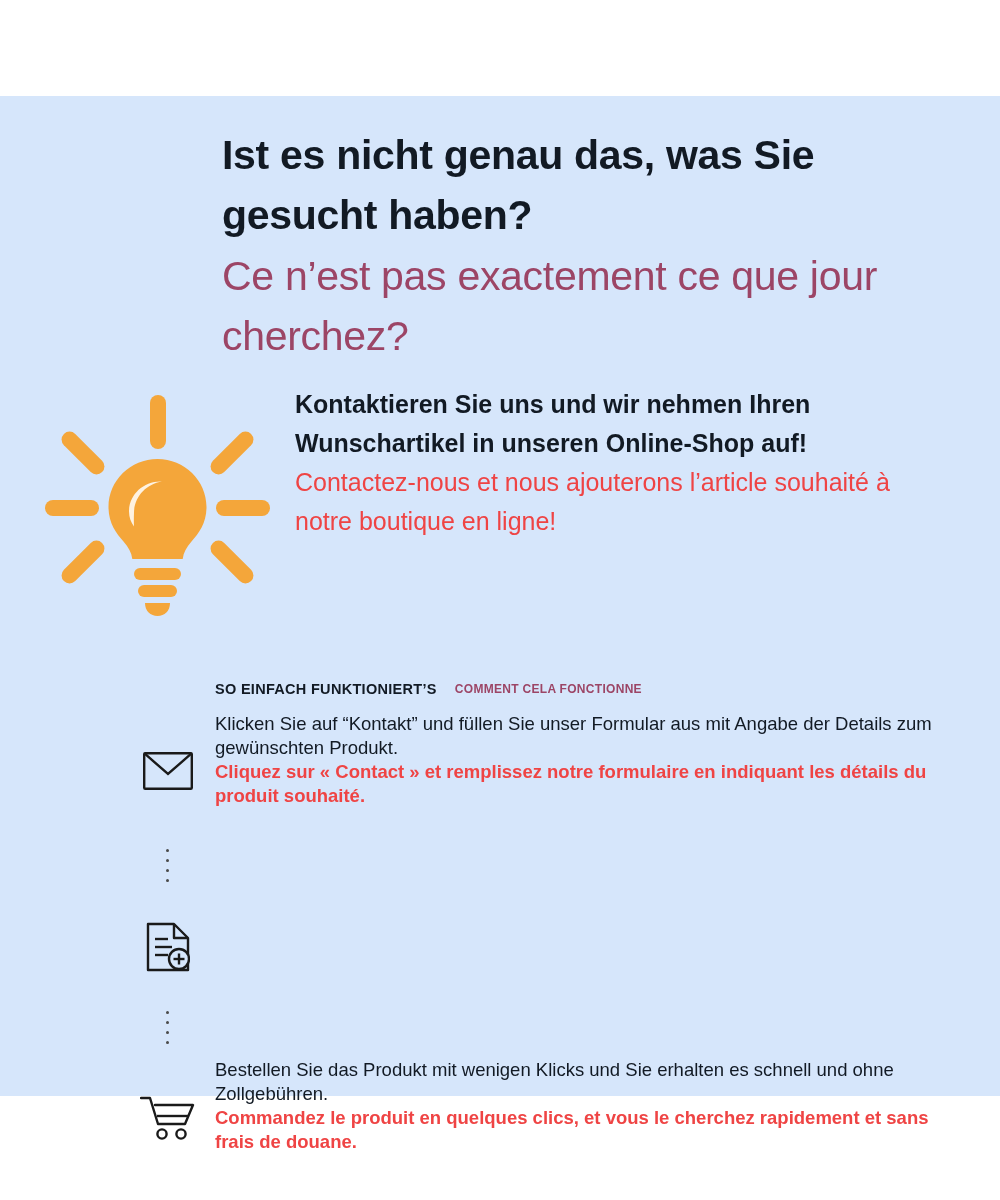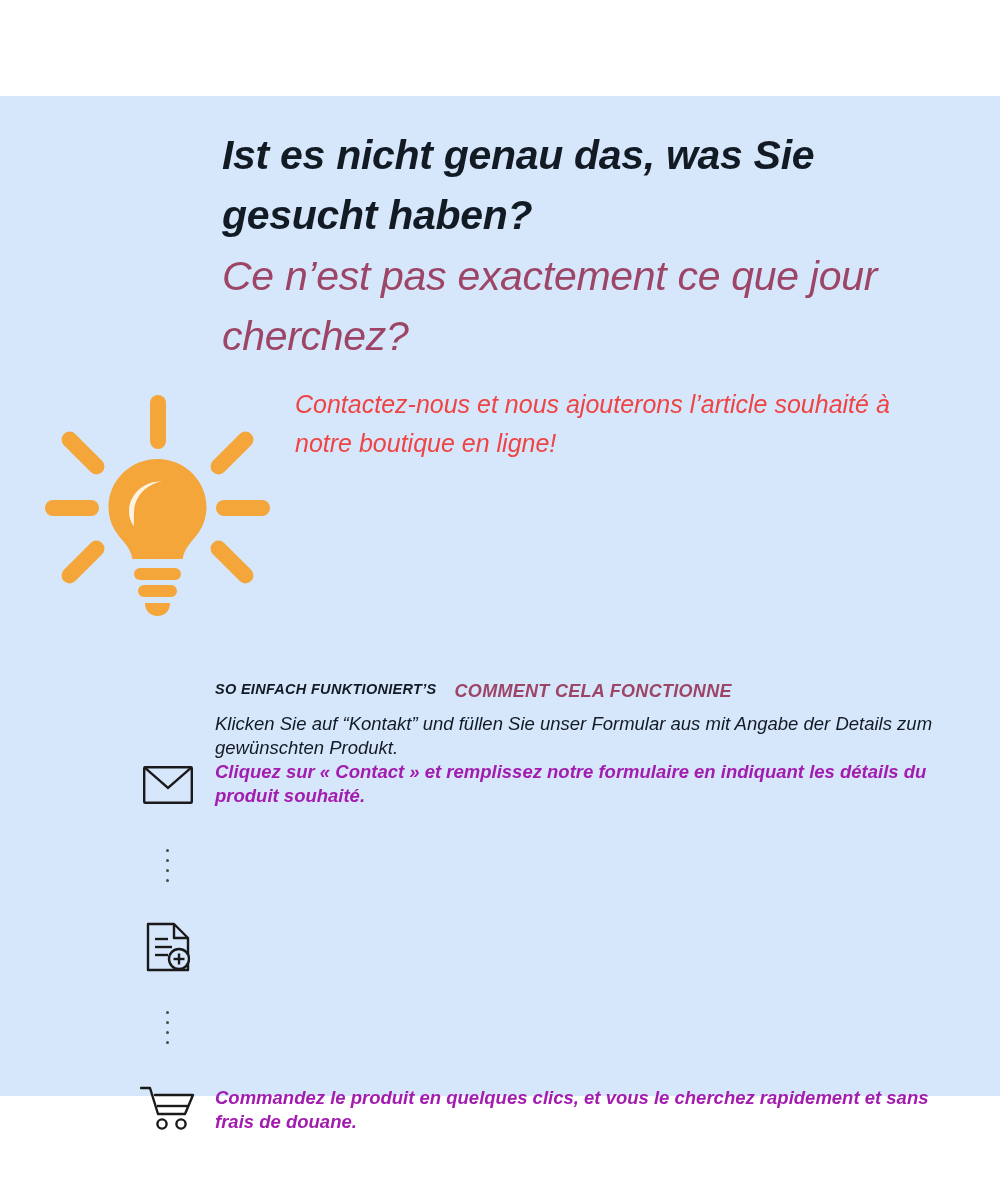--- a/index.html
+++ b/index.html
@@ -12,21 +12,20 @@
     height: 1200px;
     font-family: "Liberation Sans", sans-serif;
     overflow: hidden;
   }
 
   .page {
     position: relative;
     width: 1000px;
     height: 968px;
     background: #ffffff;
-    font-style: italic;
   }
 
   .banner {
     position: absolute;
     left: 0;
     top: 96px;
     width: 1000px;
     height: 1000px;
     background: #d6e6fb;
   }
@@ -81,47 +80,47 @@
     font-weight: normal;
     color: #ef4444;
   }
 
   
   .steps-heading {
     position: absolute;
     left: 215px;
     top: 681px;
     display: flex;
-    align-items: flex-start;
+    align-items: center;
     gap: 18px;
   }
   .steps-heading .de {
     font-size: 14.5px;
     font-weight: bold;
     letter-spacing: 0.3px;
     color: #121a24;
   }
   .steps-heading .fr {
-    font-size: 18px;
+    font-size: 12px;
     font-weight: bold;
     letter-spacing: 0.3px;
     color: #9c4566;
   }
 
   
   .steps {
     position: absolute;
     left: 120px;
     top: 712px;
     width: 820px;
   }
   .step {
     position: relative;
     display: flex;
-    align-items: flex-end;
+    align-items: center;
   }
   .step .icon-col {
     width: 95px;
     flex: 0 0 95px;
     display: flex;
     justify-content: center;
     padding-top: 26px;
   }
   .step .text-col {
     flex: 1 1 auto;
@@ -129,21 +128,21 @@
   }
   .step .de {
     font-size: 18.5px;
     line-height: 1.3;
     color: #121a24;
   }
   .step .fr {
     font-size: 18.5px;
     line-height: 1.3;
     font-weight: bold;
-    color: #a21caf;
+    color: #ef4444;
   }
 
   .dots {
     height: 62px;
     display: flex;
     flex-direction: column;
     align-items: center;
     justify-content: center;
     gap: 7px;
     width: 95px;
@@ -188,20 +187,21 @@
         <rect x="99" y="183" width="47" height="12" rx="6"></rect>
         <rect x="103" y="200" width="39" height="12" rx="6"></rect>
         <path d="M110 218h25c0 8-5.5 13-12.5 13S110 226 110 218z"></path>
       </g>
 
       <path d="M99 128c0-16 12-29 28-31.5-18-1-33 13-33 30 0 6 2 11 5 15-0.2-4-0.2-9 0-13.5z" fill="#ffffff" opacity="0.85"></path>
     </svg>
   </div>
 
   <div class="subhead">
+    <div class="de">Kontaktieren Sie uns und wir nehmen Ihren Wunschartikel in unseren Online-Shop auf!</div>
     <div class="fr">Contactez-nous et nous ajouterons l’article souhaité à notre boutique en ligne!</div>
   </div>
 
   <div class="steps-heading">
     <span class="de">SO EINFACH FUNKTIONIERT’S</span>
     <span class="fr">COMMENT CELA FONCTIONNE</span>
   </div>
 
   <div class="steps">
 
@@ -260,18 +260,19 @@
         <span>
           <svg width="56" height="46" viewBox="0 0 56 46" xmlns="http://www.w3.org/2000/svg">
             <path d="M1 4 h9 l8 26 h27 l8 -19 h-38" fill="none" stroke="#1a1a1a" stroke-width="2.4" stroke-linejoin="round" stroke-linecap="round"></path>
             <line x1="17" y1="22" x2="48" y2="22" stroke="#1a1a1a" stroke-width="2.4"></line>
             <circle cx="22" cy="40" r="4.6" fill="none" stroke="#1a1a1a" stroke-width="2.4"></circle>
             <circle cx="41" cy="40" r="4.6" fill="none" stroke="#1a1a1a" stroke-width="2.4"></circle>
           </svg>
         </span>
       </div>
       <div class="text-col">
+        <div class="de">Bestellen Sie das Produkt mit wenigen Klicks und Sie erhalten es schnell und ohne Zollgebühren.</div>
         <div class="fr">Commandez le produit en quelques clics, et vous le cherchez rapidement et sans frais de douane.</div>
       </div>
     </div>
 
   </div>
 </div>
 
 </body></html>

